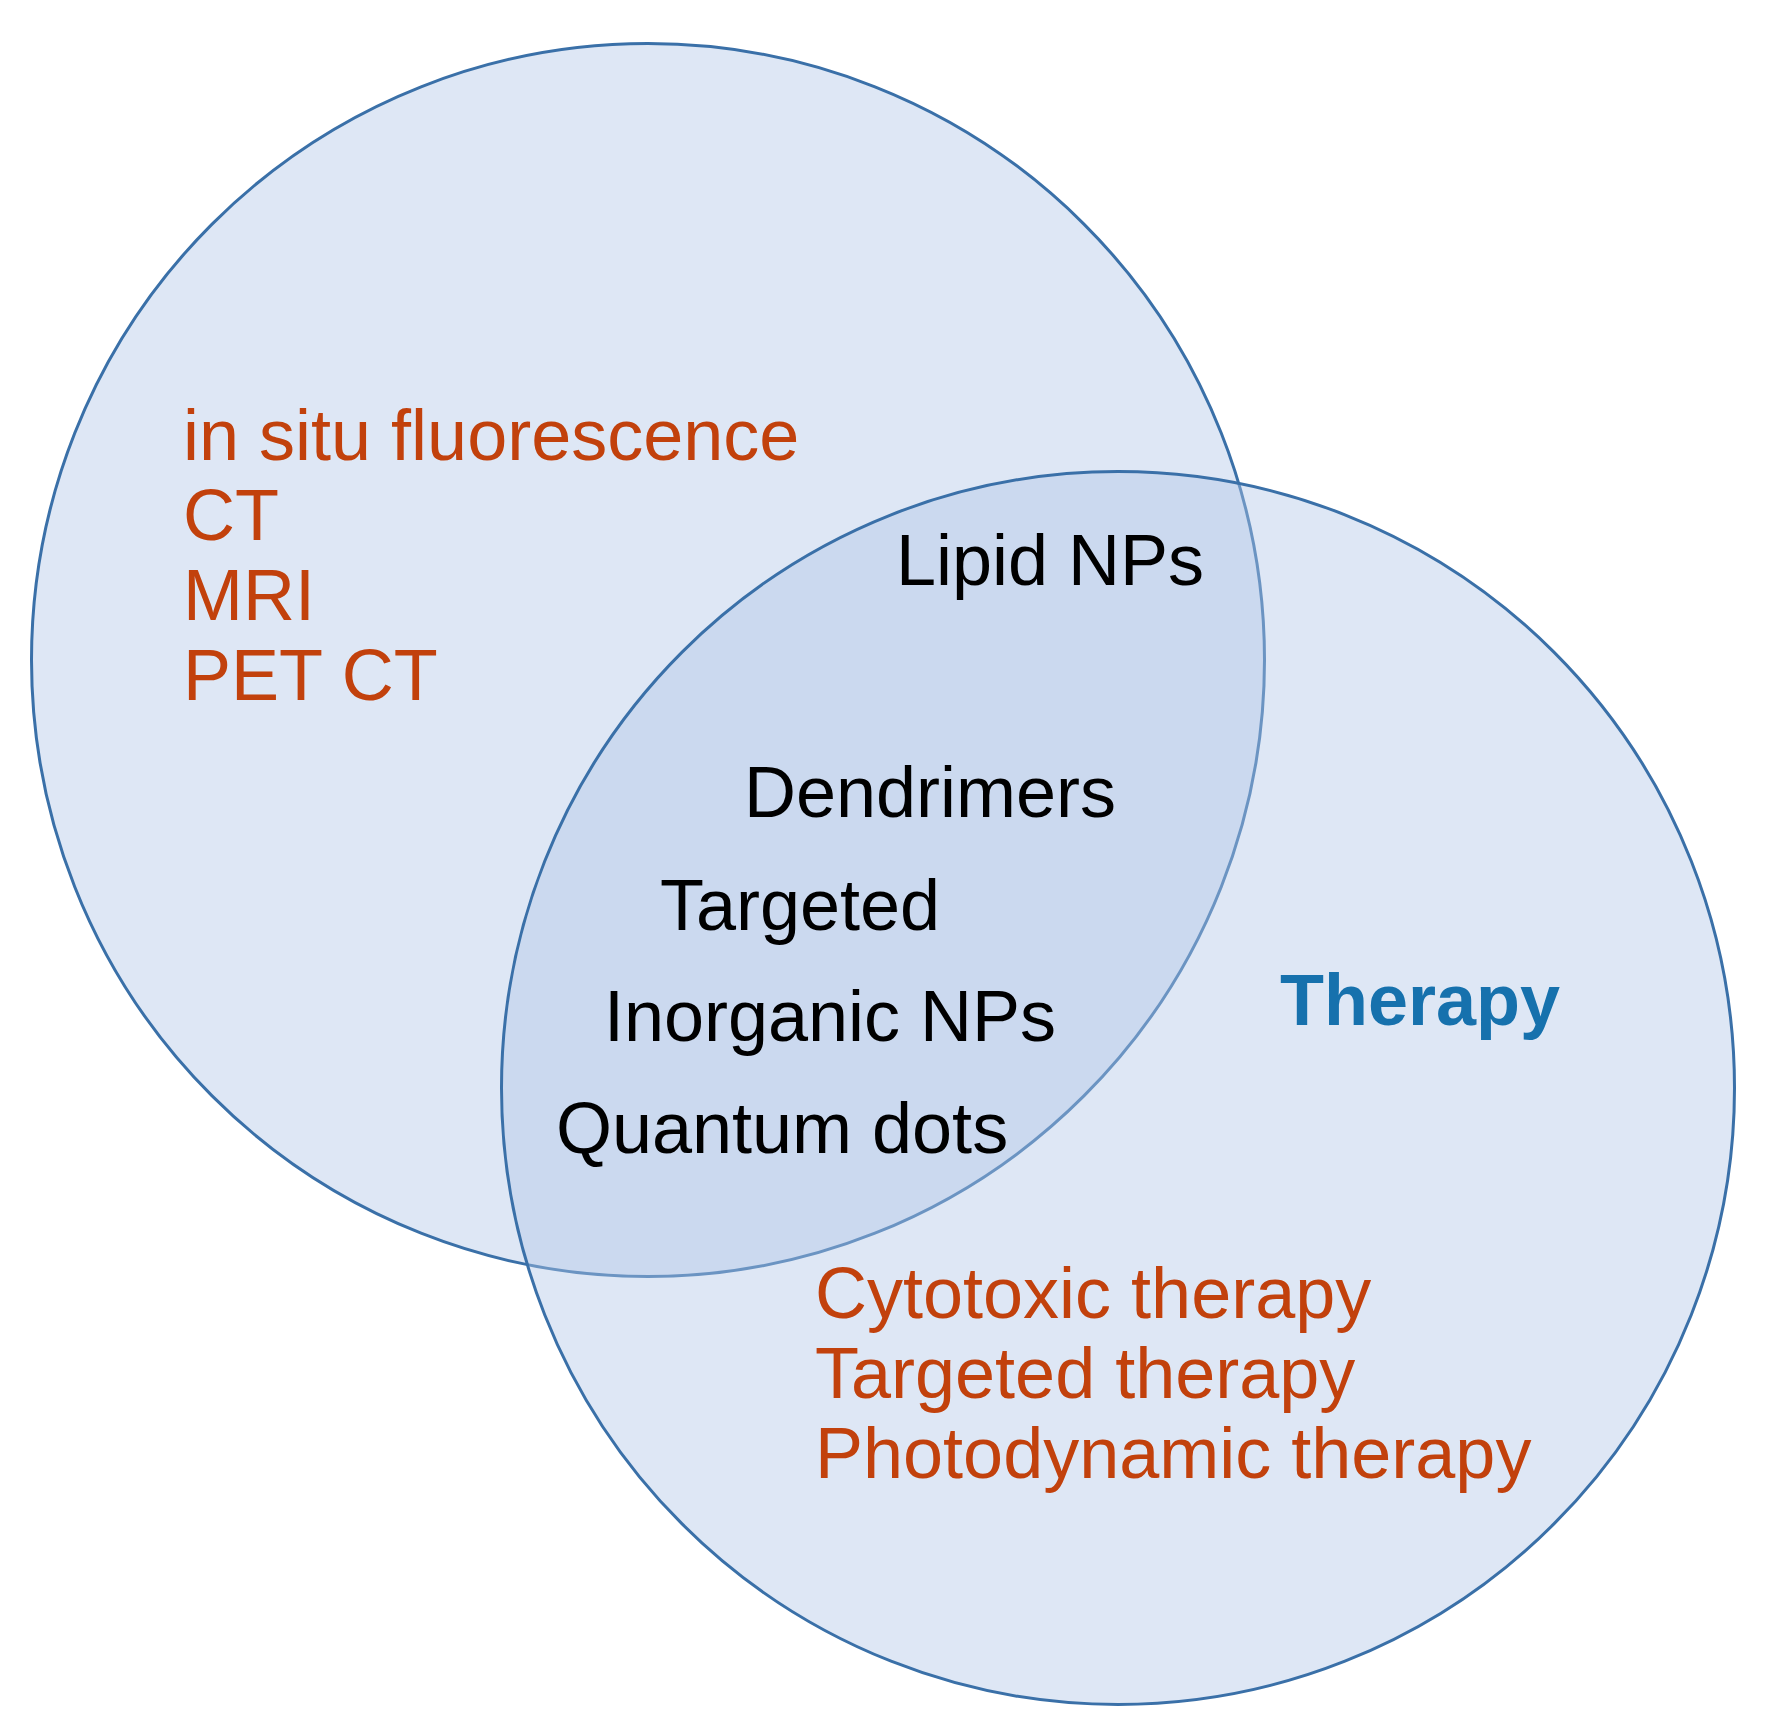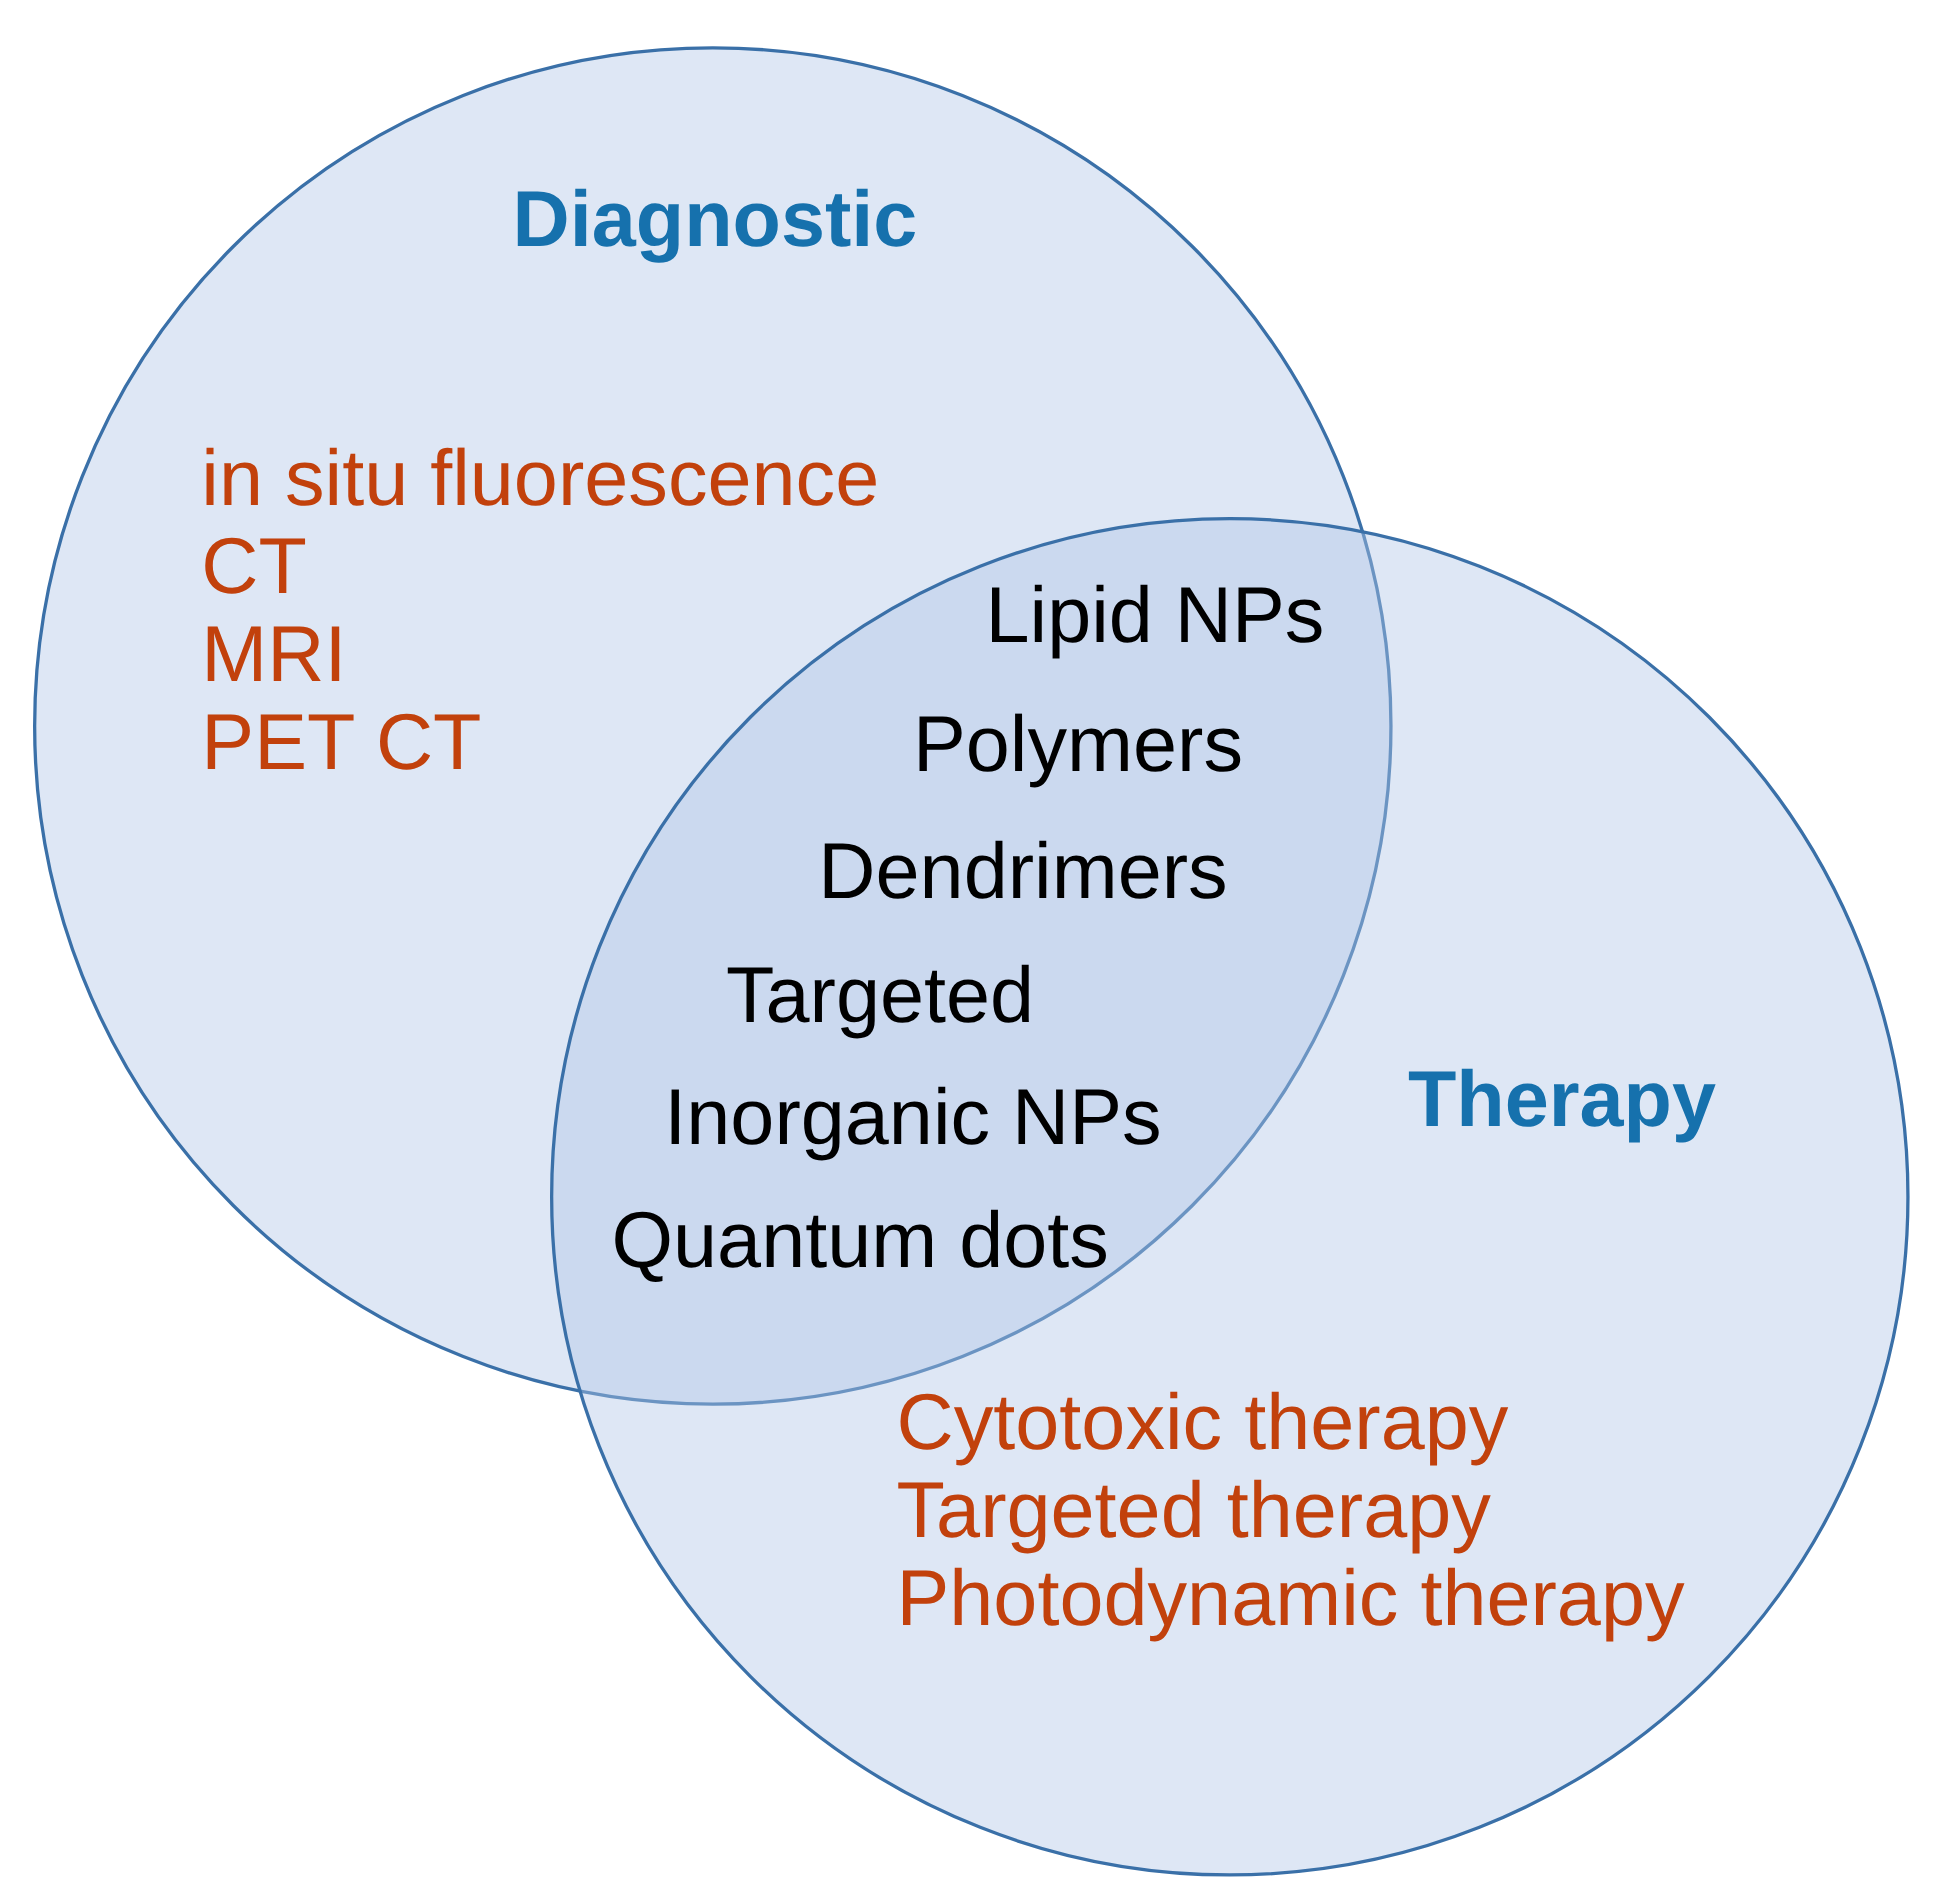--- a/index.html
+++ b/index.html
@@ -63,37 +63,35 @@
   .ix-5 { left: 782px;  top: 1128px; }
 </style>
 </head>
 <body>
 
 <div class="canvas">
 
   <div class="circle diagnostic"></div>
   <div class="circle therapy"></div>
 
-  <div class="vtitle diag">Diagnostic</div>
 
   <div class="vtitle ther">Therapy</div>
 
   <div class="vlist diag">
       <div class="vline">in situ fluorescence</div>
       <div class="vline">CT</div>
       <div class="vline">MRI</div>
       <div class="vline">PET CT</div>
     </div>
 
   <div class="vlist ther">
       <div class="vline">Cytotoxic therapy</div>
       <div class="vline">Targeted therapy</div>
       <div class="vline">Photodynamic therapy</div>
     </div>
 
   <div class="ix-item ix-0">Lipid NPs</div>
-  <div class="ix-item ix-1">Polymers</div>
   <div class="ix-item ix-2">Dendrimers</div>
   <div class="ix-item ix-3">Targeted</div>
   <div class="ix-item ix-4">Inorganic NPs</div>
   <div class="ix-item ix-5">Quantum dots</div>
 
 </div>
 
 </body></html>

